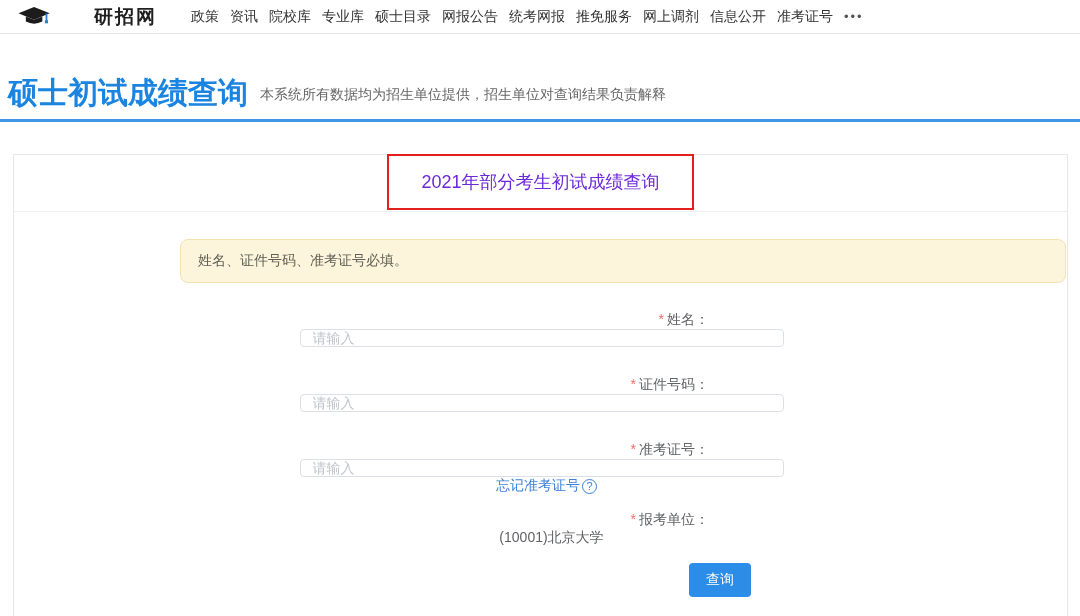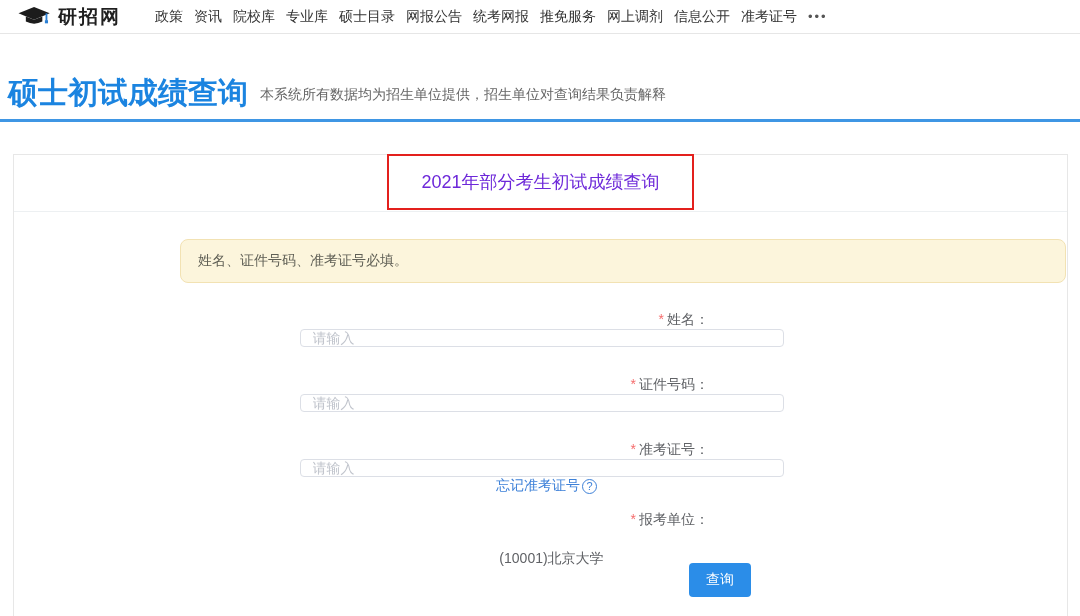--- a/index.html
+++ b/index.html
@@ -7,21 +7,21 @@
   body {
     font-family: "Liberation Sans", "DejaVu Sans", sans-serif;
     width: 1080px; height: 616px; overflow: hidden; position: relative;
     color:#333;
   }
   
   .topnav {
     height: 34px; display: flex; align-items: center;
     border-bottom: 1px solid #e6e6e6; padding-left: 18px; background:#fff;
   }
-  .logo { display:flex; align-items:center; cursor:pointer; }
+  .logo { display:flex; align-items:center; cursor:pointer;gap:36px; }
   .logo svg { width: 34px; height: 22px; margin-right: 6px; }
   .logo-text { font-size: 19px; font-weight: bold; color:#1f1f1f; letter-spacing:2px; }
   .nav-menu { display:flex; align-items:center; margin-left: 34px; gap: 11px; }
   .nav-item { font-size: 14px; color:#333; cursor:pointer; white-space:nowrap; }
   .nav-item.more { color:#555; letter-spacing:2px; font-size:13px; }
   
   .page-header {
     height: 85px; display:flex; align-items:flex-end; padding: 0 0 10px 8px;
   }
   .page-title { font-size: 30px; font-weight: bold; color:#1b84e0; line-height:1.1; }
@@ -64,21 +64,21 @@
   .form-input::placeholder { color:#c0c4cc; }
   .forgot-link {
     margin-left: 12px; font-size: 14px; color:#3e81d8; cursor:pointer;
     display:flex; align-items:center; white-space:nowrap;
   }
   .q-circle {
     width: 15px; height: 15px; border: 1px solid #3e81d8; border-radius: 50%;
     display:inline-flex; align-items:center; justify-content:center;
     font-size: 11px; margin-left: 2px; line-height:1;
   }
-  .static-row { margin-top: 36px; margin-bottom: 0; height: 20px; gap: 21px; }
+  .static-row { margin-top: 36px; margin-bottom: 0; height: 20px; }
   .unit-value { margin-left: 22px; font-size: 14px; color:#606266; }
   .btn-row { margin-top: 32px; height:34px; }
   .submit-btn {
     margin-left: 359px; width: 62px; height: 34px;
     background: #2b8de8; color:#fff; font-size: 14px;
     border: none; border-radius: 4px; cursor: pointer;
     font-family: "Liberation Sans", "DejaVu Sans", sans-serif;
   }
 </style>
 </head>

